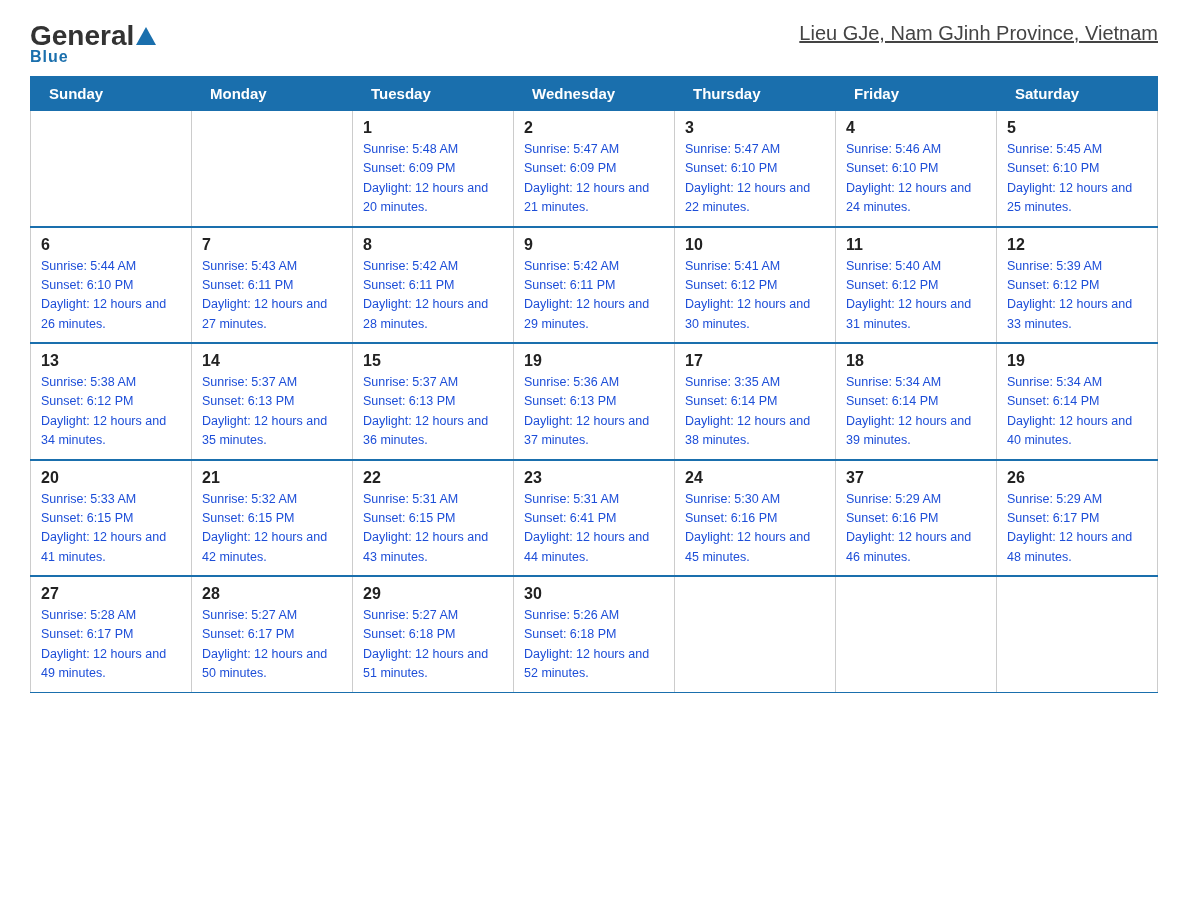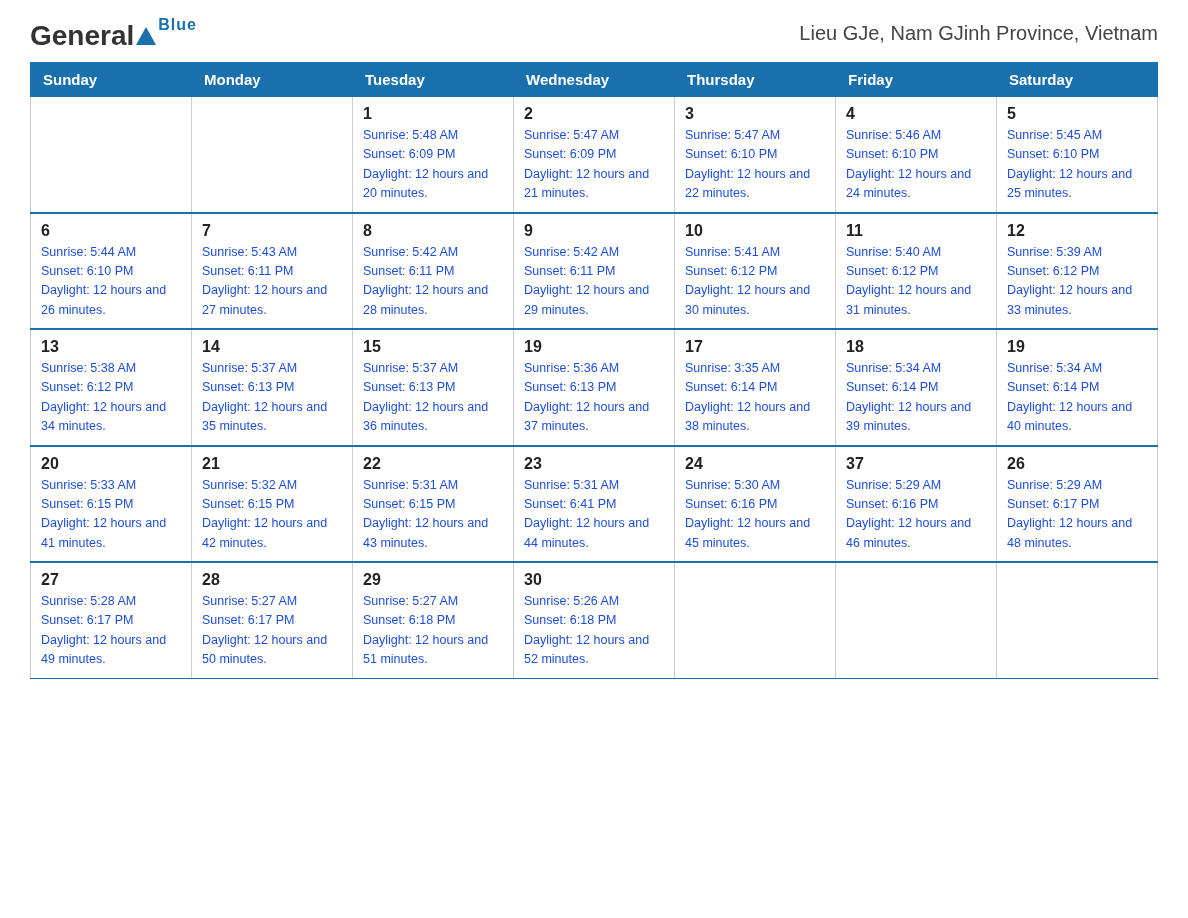--- a/index.html
+++ b/index.html
@@ -14,21 +14,21 @@
       padding: 20px 30px 30px 30px;
     }
     .header {
       display: flex;
       justify-content: space-between;
       align-items: flex-start;
       margin-bottom: 10px;
     }
     .logo {
       display: flex;
-      flex-direction: row;
+      flex-direction: column;
       align-items: flex-start;
     }
     .logo-text {
       display: flex;
       align-items: center;
       font-size: 28px;
       font-weight: bold;
     }
     .logo-general {
       color: #333;
@@ -55,32 +55,33 @@
     }
     .title-month {
       font-size: 52px;
       font-weight: normal;
       color: #222;
     }
     .title-location {
       font-size: 20px;
       color: #444;
       margin-top: 2px;
+      text-decoration: underline;
     }
     .calendar {
       width: 100%;
       border-collapse: collapse;
       border: 1.5px solid #1a6fad;
     }
     .calendar th {
       background-color: #1a6fad;
       color: #fff;
       font-size: 15px;
       font-weight: bold;
-      padding: 8px 12px;
+      padding: 8px 18px;
       text-align: left;
       border: 1px solid #1a6fad;
     }
     .calendar td {
       vertical-align: top;
       padding: 8px 10px;
       border: 1px solid #ccc;
       border-bottom: 2px solid #1a6fad;
       width: 14.28%;
       min-height: 90px;

